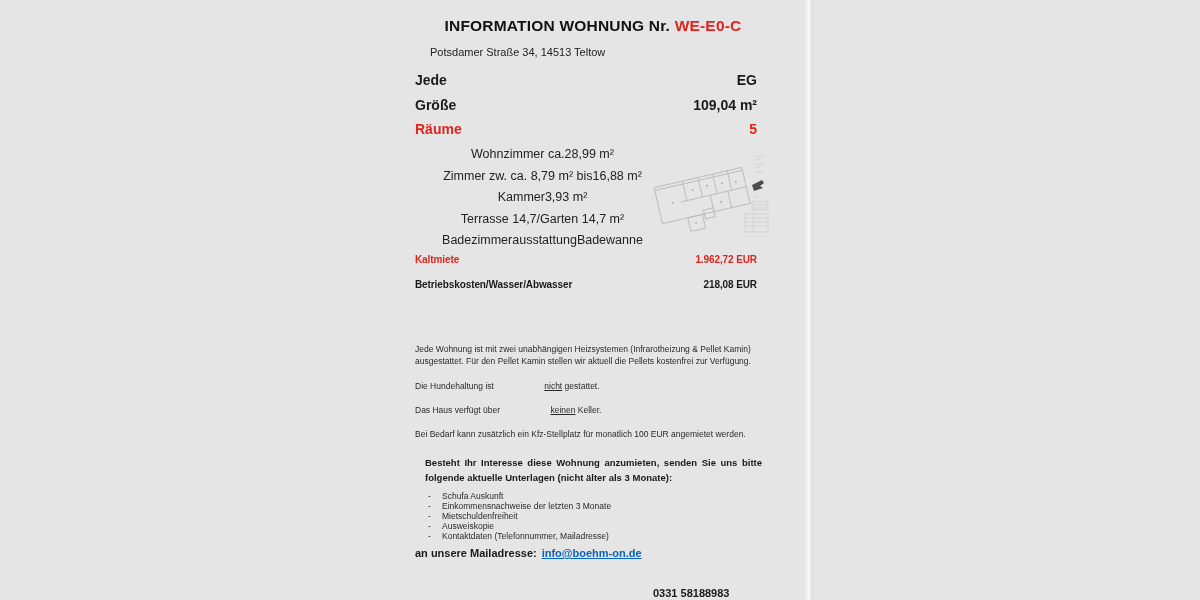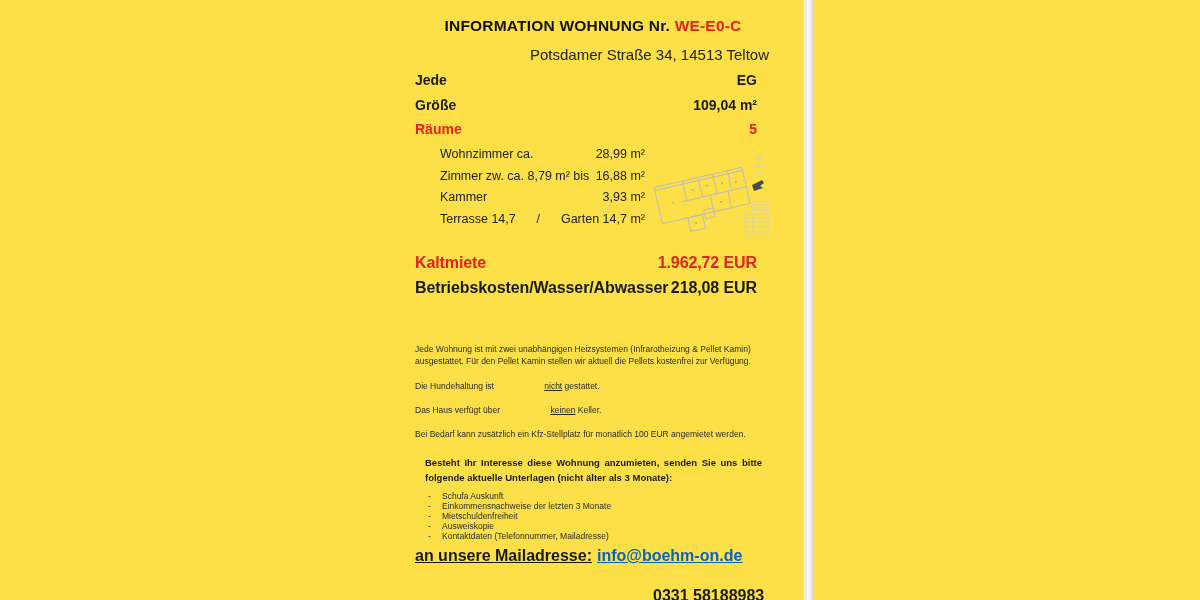--- a/index.html
+++ b/index.html
@@ -1,66 +1,66 @@
 <!DOCTYPE html>
 <html><head>
 <meta charset="utf-8">
 <style>
   * { margin:0; padding:0; box-sizing:border-box; }
   html,body { width:1200px; height:600px; background:#ffffff; overflow:hidden;
               font-family:"Liberation Sans", sans-serif; color:#1a1a1a; }
-  .canvas { position:absolute; left:0; top:0; width:1200px; height:600px; background:#fde047; }
+  .canvas { position:absolute; left:0; top:0; width:1200px; height:600px; background:#e5e5e5; }
 
   
   .page-edge { position:absolute; left:803px; top:0; width:10px; height:600px;
                background:#e9e9e9; border-left:1px solid #e0e0e0; border-right:1px solid #d8d8d8; }
   .page-edge .inner { position:absolute; left:3px; top:0; width:3px; height:600px; background:#f7f7f7; }
 
   .doc-col { position:absolute; left:415px; top:0; width:342px; height:600px; }
 
   .doc-header { position:absolute; left:0; top:17px; width:342px; padding-left:14px;
                 text-align:center; white-space:nowrap; }
   .doc-title { font-size:15.5px; font-weight:bold; letter-spacing:.2px; color:#111; }
   .doc-title .unit { color:var(--red); }
-  .doc-subtitle { position:absolute; left:12px; top:46px; width:342px; padding-left:10px;
-                  text-align:right; font-size:15px; color:#222; white-space:nowrap; }
+  .doc-subtitle { position:absolute; left:5px; top:46px; width:342px; padding-left:10px;
+                  text-align:left; font-size:11px; color:#222; white-space:nowrap; }
 
   .summary { position:absolute; left:0; top:72px; width:342px; }
   .srow { display:flex; justify-content:space-between; height:24.6px;
           font-size:14px; font-weight:bold; }
   .srow.accent { color:var(--red);gap:28px; }
 
   .details { position:absolute; left:25px; top:147px; width:205px; }
-  .drow { display:flex; justify-content:space-between; height:21.5px; font-size:12.5px; color:#222; }
+  .drow { display:flex; justify-content:center; height:21.5px; font-size:12.5px; color:#222; }
 
   .floorplan { position:absolute; left:650px; top:150px; width:120px; height:90px; }
 
   .costs { position:absolute; left:0; top:254px; width:342px; }
   .crow { display:flex; justify-content:space-between; height:25.4px;
-          font-size:16px; font-weight:bold; letter-spacing:-.1px; }
+          font-size:10px; font-weight:bold; letter-spacing:-.1px; }
   .crow.accent { color:var(--red); }
 
   .note { position:absolute; left:0; width:340px; font-size:8.5px; line-height:11.5px; color:#2a2a2a; }
   .note-heating { top:344px; }
   .note-dogs    { top:381px; }
   .note-cellar  { top:405px; }
   .note-parking { top:429px; }
   .note .em { font-weight:normal; text-decoration:underline;margin-left:48px; }
 
   .docs-intro { position:absolute; left:10px; top:455px; width:337px;
                 font-size:9.5px; line-height:15px; font-weight:bold; color:#1a1a1a; }
   .docs-intro .l1 { display:block; text-align:justify; text-align-last:justify; white-space:normal; }
   .docs-intro .l2 { display:block; }
 
   .bullets { position:absolute; left:13px; top:491px; width:320px; }
   .bullet { display:flex; height:10px; font-size:8.5px; color:#2a2a2a; }
   .bullet .dash { width:14px; }
 
   .contact { position:absolute; left:0; top:547px; width:342px; height:16px;
-             font-size:16px; font-weight:bold; white-space:nowrap;text-decoration:underline; }
+             font-size:11px; font-weight:bold; white-space:nowrap; }
   .contact .email { color:var(--blue); text-decoration:underline; margin-left:5px; cursor:pointer; }
   .contact .phone { position:absolute; left:238px; top:0; color:#1a1a1a;margin-top:40px; }
 </style>
 </head>
 <body>
 
 <div class="canvas" style="--red:#e2231c; --blue:#0563c1;">
 
   <div class="doc-col">
 
@@ -96,20 +96,24 @@
         <span>16,88 m²</span>
       </div>
       <div class="drow">
         <span>Kammer</span>
         <span>3,93 m²</span>
       </div>
       <div class="drow">
         <span>Terrasse 14,7</span>
         <span>/</span>
         <span>Garten 14,7 m²</span>
+      </div>
+      <div class="drow">
+        <span>Badezimmerausstattung</span>
+        <span>Badewanne</span>
       </div>
     </div>
 
     <div class="costs">
       <div class="crow accent">
         <span>Kaltmiete</span>
         <span>1.962,72 EUR</span>
       </div>
       <div class="crow">
         <span>Betriebskosten/Wasser/Abwasser</span>

